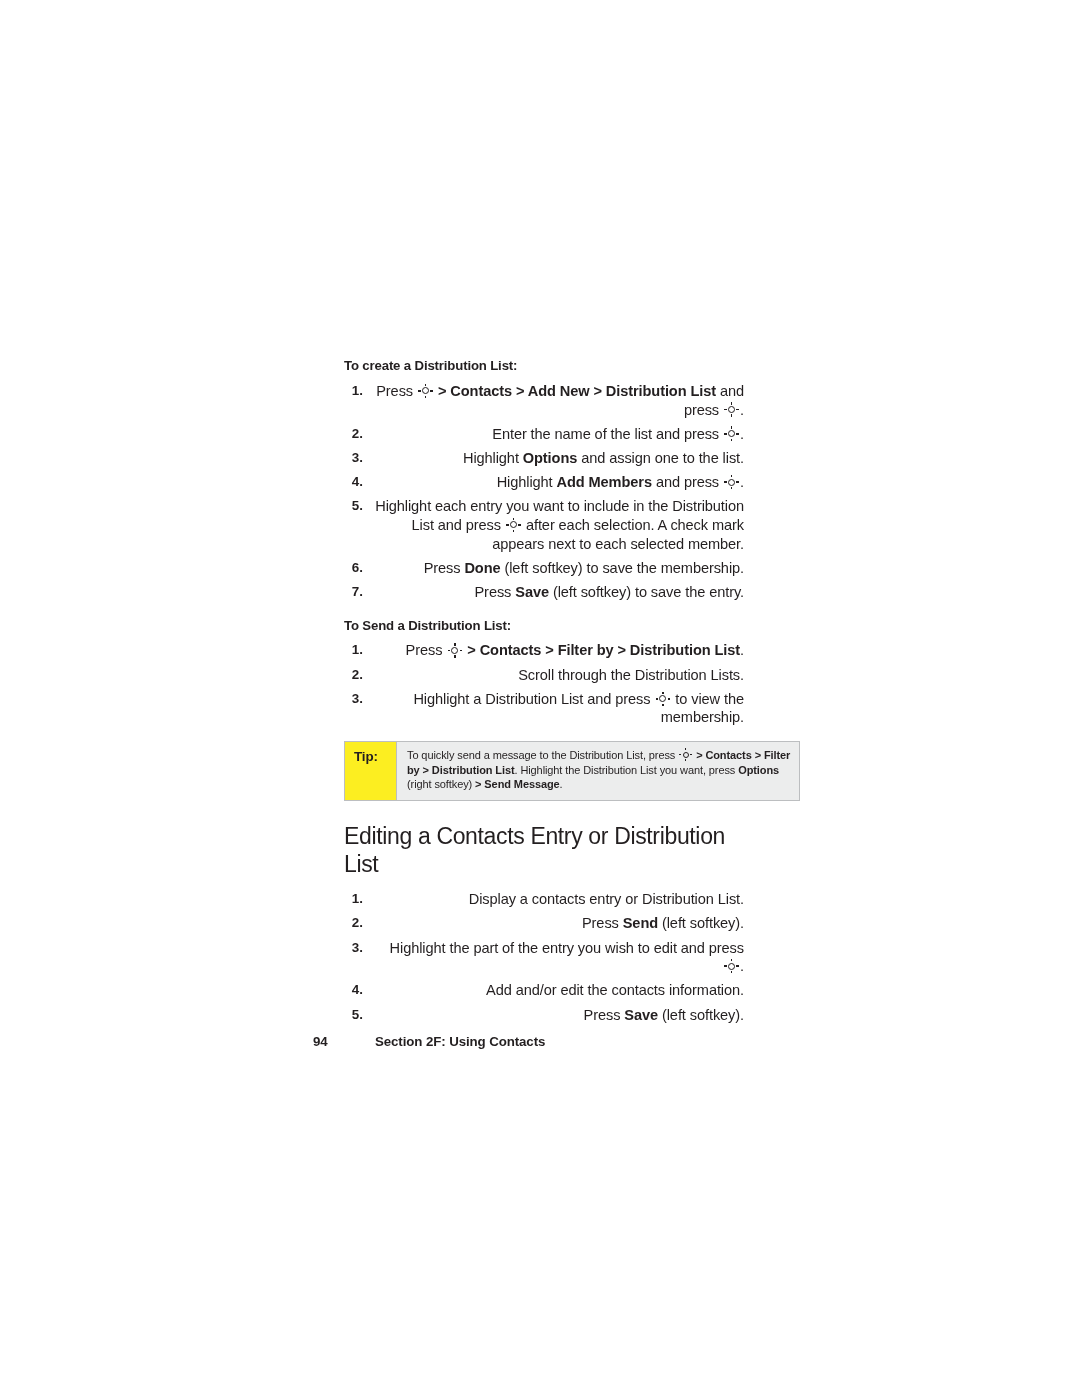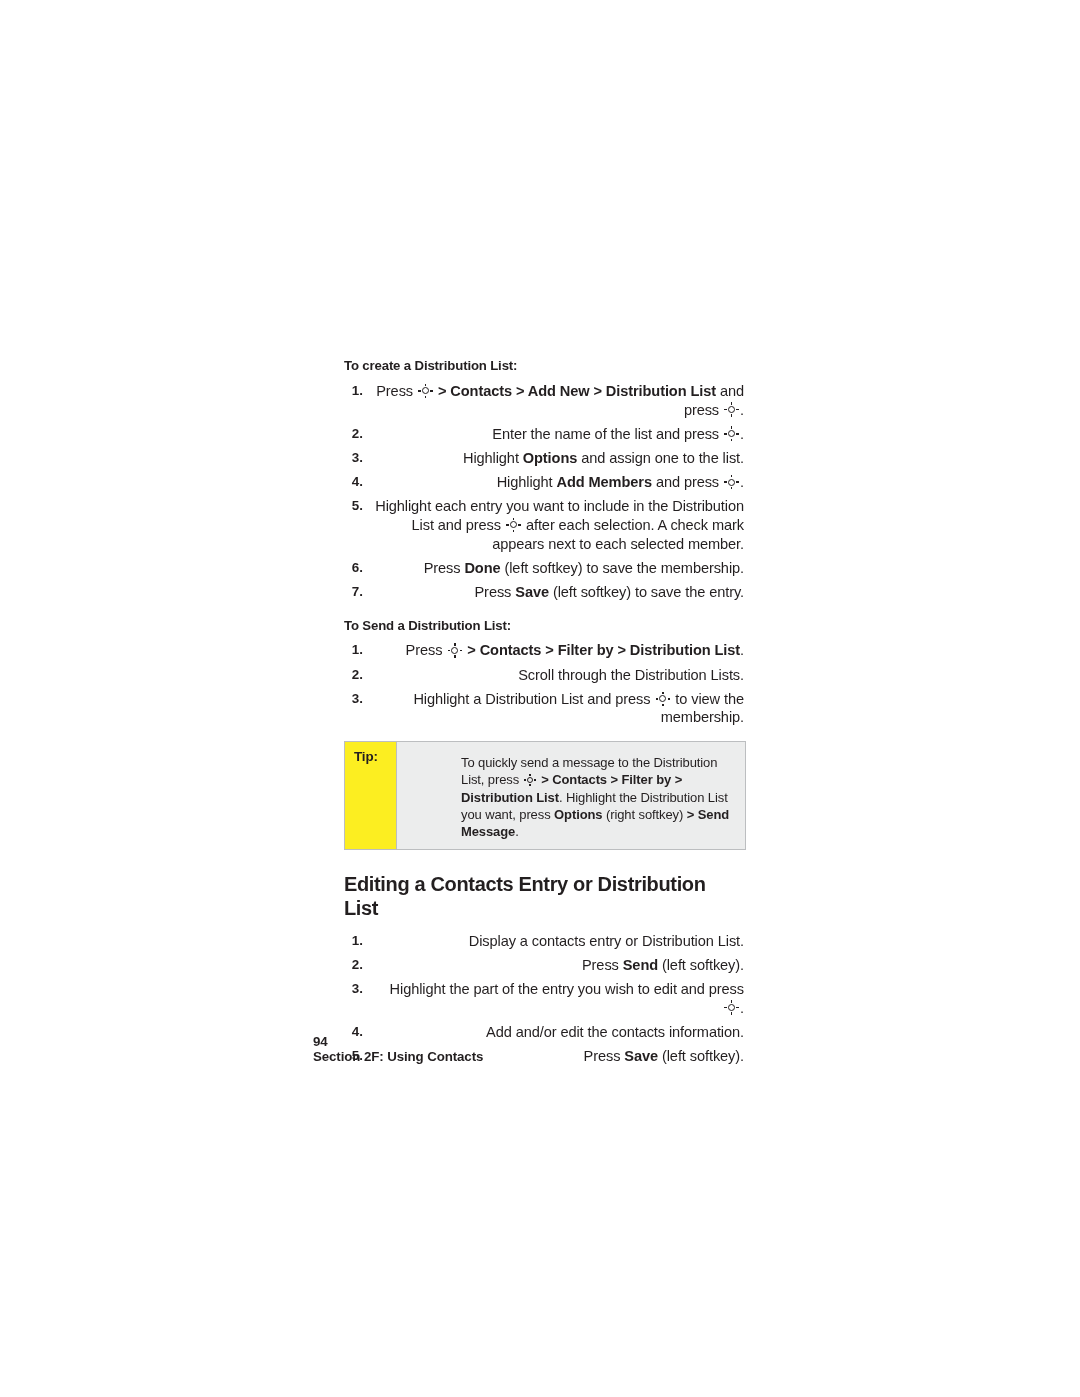--- a/index.html
+++ b/index.html
@@ -99,76 +99,73 @@
   .navkey i.down  { left: 6.6px; bottom: 0.3px; width: 1.8px; height: 2.4px; }
   .navkey i.left  { top: 6.6px; left: 0.3px;  width: 2.4px; height: 1.8px; }
   .navkey i.right { top: 6.6px; right: 0.3px; width: 2.4px; height: 1.8px; }
 
   
   .tipbox {
     display: flex;
     margin-top: 14px;
     border: 1px solid #bcbec0;
     box-sizing: border-box;
-    width: 402px;
+    width: 456px;
     background: #eceded;
-    gap: 26px;
   }
   .tip-label {
     flex: 0 0 52px;
     background: #fcee21;
     border-right: 1px solid #bcbec0;
     font-size: 13.4px;
     font-weight: bold;
     color: #231f20;
     padding: 7px 0 7px 9px;
     box-sizing: border-box;
     letter-spacing: -0.1px;
   }
   .tip-body {
     flex: 1 1 auto;
-    padding: 12px 8px 8px 10px;
-    font-size: 13px;
+    padding: 6px 8px 8px 10px;
+    font-size: 11px;
     line-height: 1.33;
     color: #231f20;
     letter-spacing: -0.1px;
-    margin-left: 28px;
   }
   .tip-body b { font-weight: bold; }
   .tip-body .navkey {
     width: 13px; height: 13px; vertical-align: -2px;
   }
   .tip-body .navkey .ring { left: 3.5px; top: 3.5px; width: 4.2px; height: 4.2px; border-width: 1.2px; }
   .tip-body .navkey i.up    { left: 5.7px; top: 0.2px; width: 1.6px; height: 2.1px; }
   .tip-body .navkey i.down  { left: 5.7px; bottom: 0.2px; width: 1.6px; height: 2.1px; }
   .tip-body .navkey i.left  { top: 5.7px; left: 0.2px; width: 2.1px; height: 1.6px; }
   .tip-body .navkey i.right { top: 5.7px; right: 0.2px; width: 2.1px; height: 1.6px; }
 
   
   .section-heading {
-    font-size: 20px;
-    font-weight: bold;
+    font-size: 23px;
+    font-weight: normal;
     color: #231f20;
     margin: 22px 0 12px 0;
     letter-spacing: -0.35px;
     line-height: 1.2;
   }
 
   
   .footer {
     position: absolute;
     left: 313px;
     top: 1034px;
     display: flex;
     align-items: baseline;
     font-size: 13.3px;
     font-weight: bold;
     color: #231f20;
     letter-spacing: -0.1px;
-    flex-direction: column;
   }
   .footer-page {
     width: 62px;
   }
   .footer-section { }
 </style>
 </head>
 <body>
 
 <div class="page">

